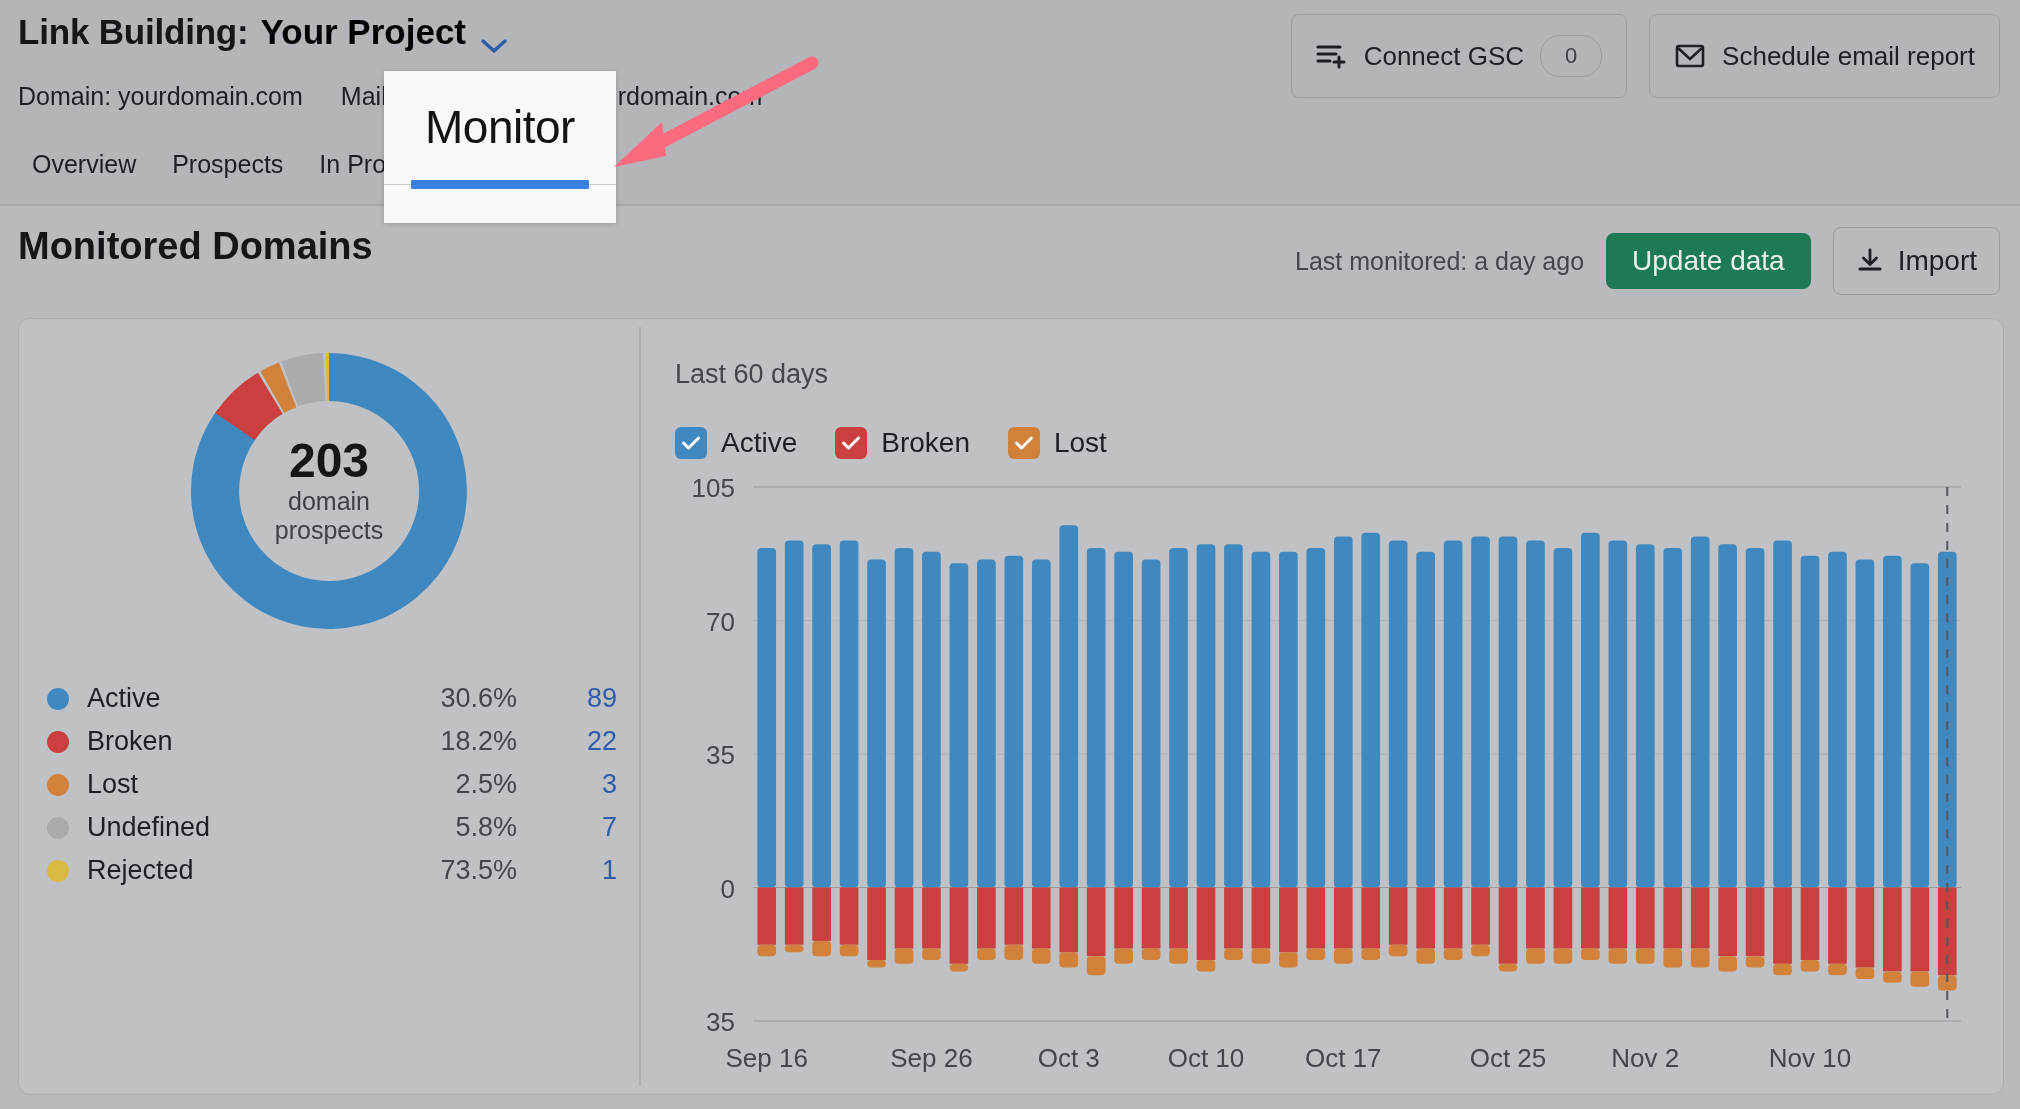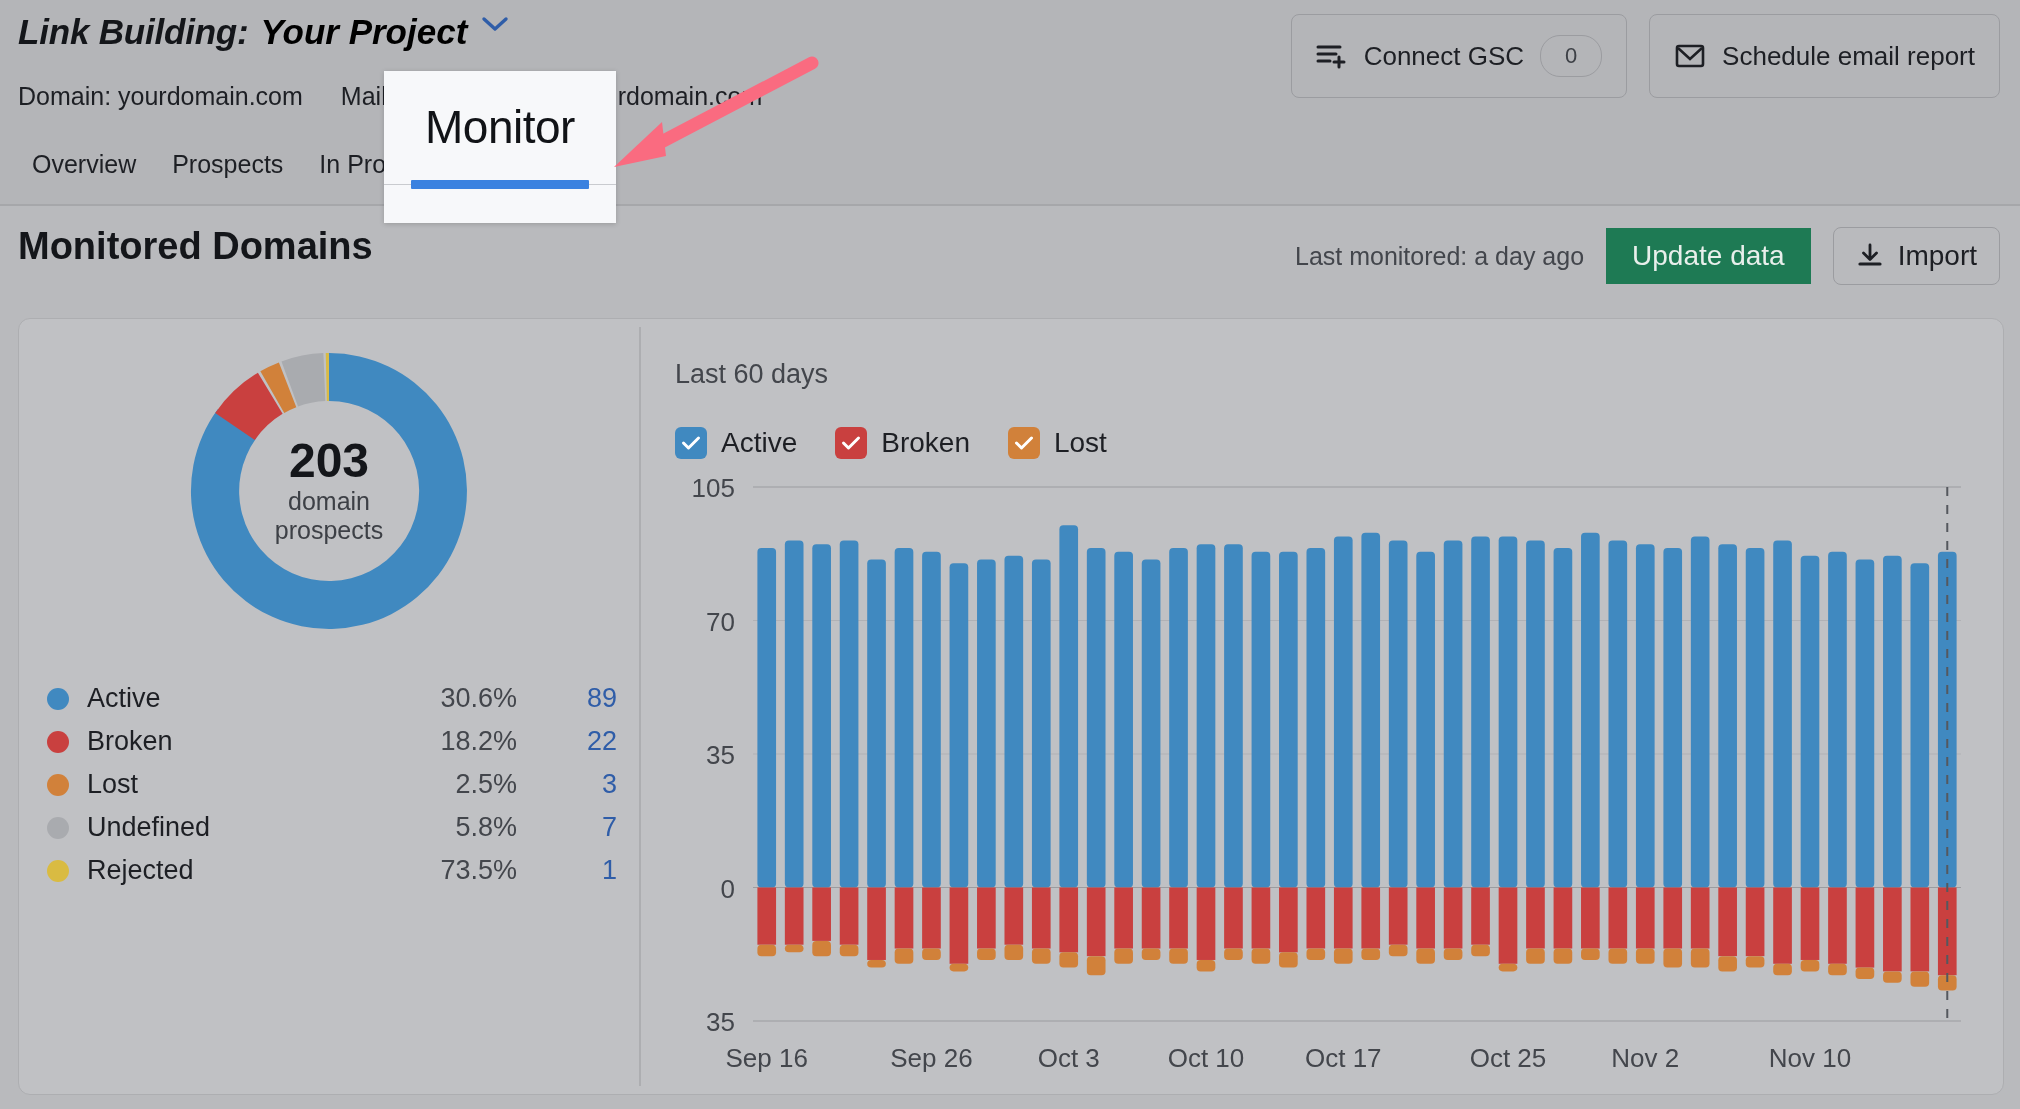--- a/index.html
+++ b/index.html
@@ -7,21 +7,21 @@
     width:2020px;height:1109px;
     background:#b9babd;
     font-family:"Liberation Sans", sans-serif;
     color:#1d1f24;
     overflow:hidden;
     position:relative;
   }
   
   .page{position:relative;width:2020px;height:1109px;}
   .topbar{position:absolute;left:0;top:0;width:2020px;height:205px;background:#b4b5b8;}
-  .title-row{position:absolute;left:18px;top:12px;display:flex;align-items:flex-start;font-style:italic;}
+  .title-row{position:absolute;left:18px;top:12px;display:flex;align-items:flex-end;}
   .title-main{font-size:35px;font-weight:bold;color:#14161a;letter-spacing:-.2px;}
   .title-proj{font-size:35px;font-weight:bold;color:#000000;margin-left:12px;}
   .caret{margin-left:14px;color:#2f5da8;font-size:26px;line-height:1;transform:translateY(3px);}
   .caret svg{display:block;}
 
   .meta-row{position:absolute;left:18px;top:82px;display:flex;align-items:center;gap:38px;}
   .meta-item{font-size:25px;color:#1d1f24;white-space:nowrap;}
 
   .tabs{position:absolute;left:14px;top:150px;display:flex;align-items:flex-end;gap:0px;}
   .tab{font-size:25px;color:#1d1f24;padding:0 18px 14px 18px;white-space:nowrap;}
@@ -42,25 +42,25 @@
   }
   .icn{display:inline-flex;align-items:center;justify-content:center;}
   .icn svg{display:block;}
 
   
   .section-head{position:absolute;left:0;top:205px;width:2020px;height:105px;}
   .section-title{position:absolute;left:18px;top:20px;font-size:38px;font-weight:bold;color:#14161a;}
   .sec-actions{position:absolute;right:20px;top:22px;display:flex;align-items:center;gap:22px;}
   .last-mon{font-size:25px;color:#43464c;white-space:nowrap;}
   .btn-green{
-    height:56px;padding:0 26px;border-radius:0;background:#1e7a54;color:#e8efeb;
+    height:56px;padding:0 26px;border-radius:8px;background:#1e7a54;color:#e8efeb;
     font-size:28px;display:flex;align-items:center;border:none;white-space:nowrap;
   }
   .btn-import{
-    height:58px;padding:0 22px;border-radius:8px;border:1px solid #9b9ca0;background:transparent;
+    height:68px;padding:0 22px;border-radius:8px;border:1px solid #9b9ca0;background:transparent;
     font-size:28px;color:#1d1f24;display:flex;align-items:center;gap:14px;white-space:nowrap;
   }
 
   
   .content{position:absolute;left:18px;top:318px;width:1984px;height:775px;
            background:#c0c1c4;border:1px solid #adaeb1;border-radius:12px;display:flex;}
   .left-card{width:620px;position:relative;}
   .vdiv{width:2px;background:#adaeb1;margin:8px 0;}
   .right-card{flex:1;position:relative;}
 

